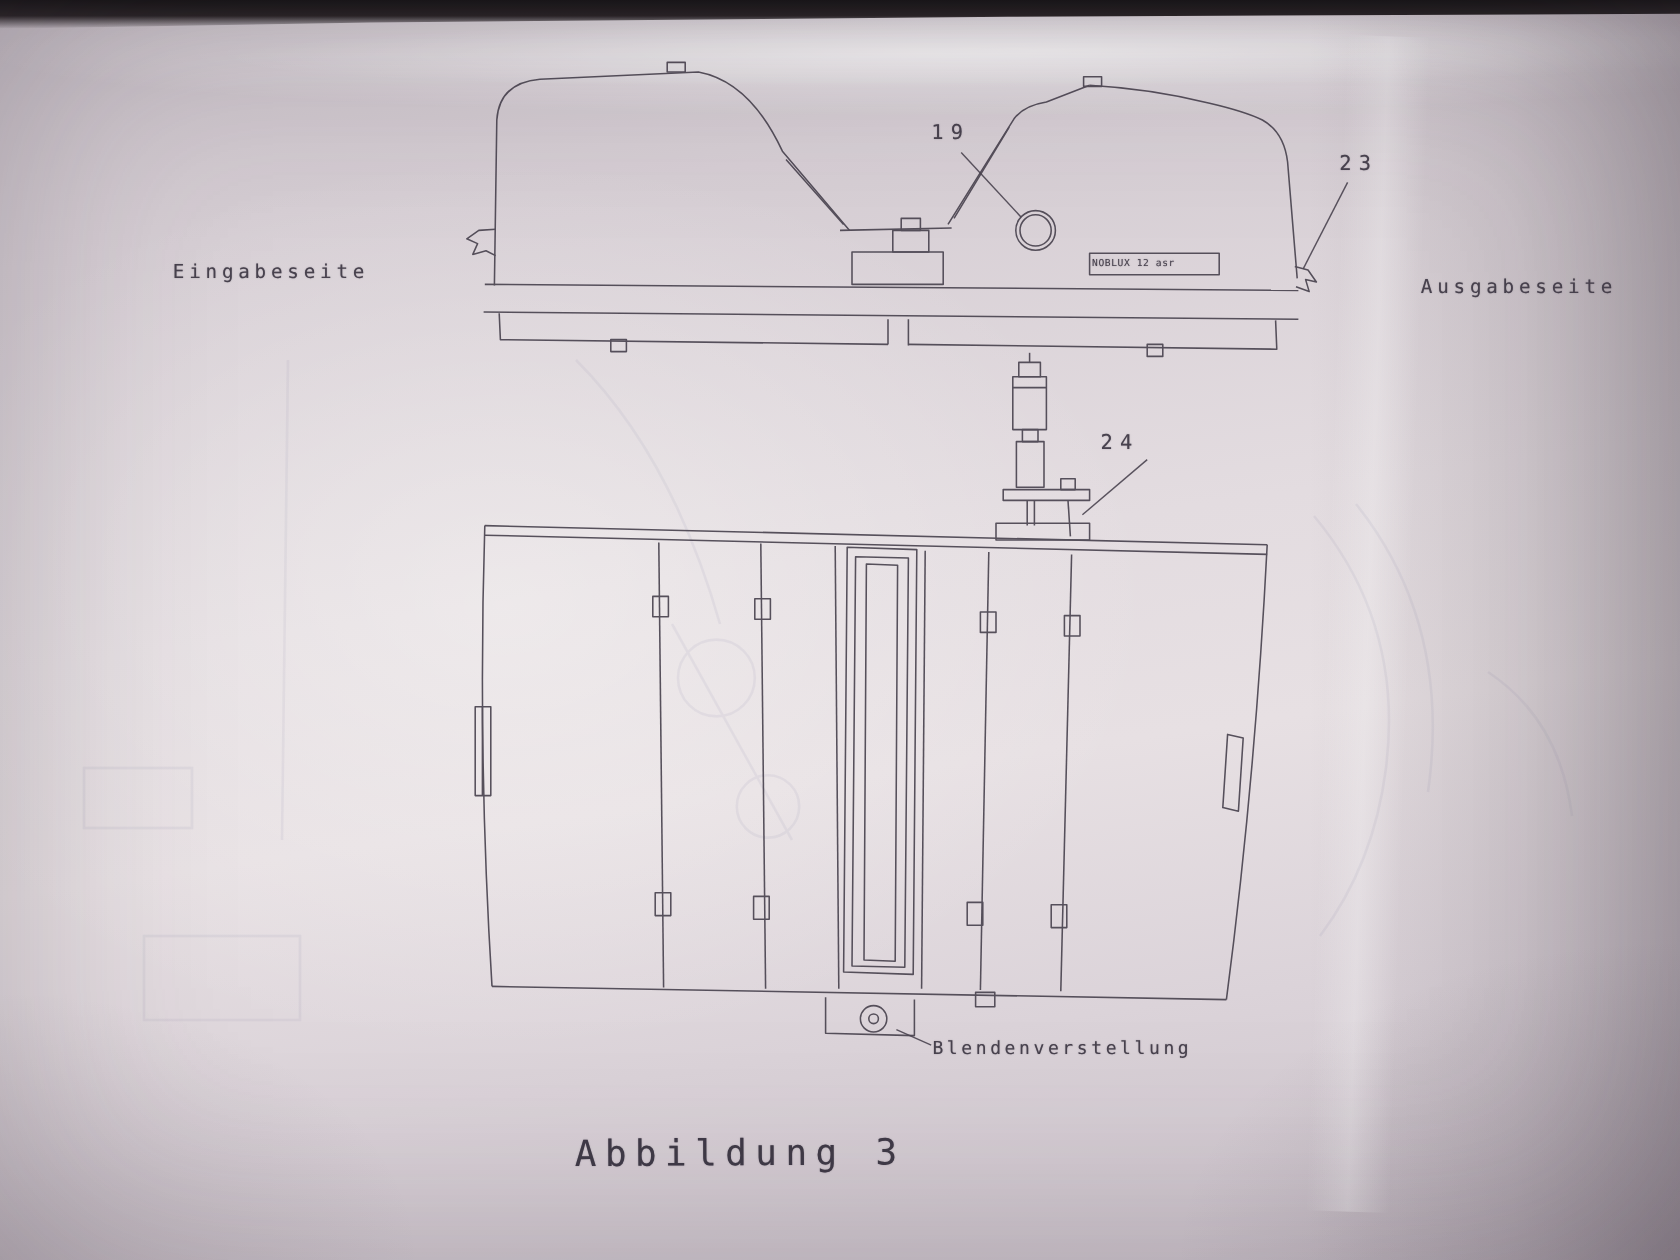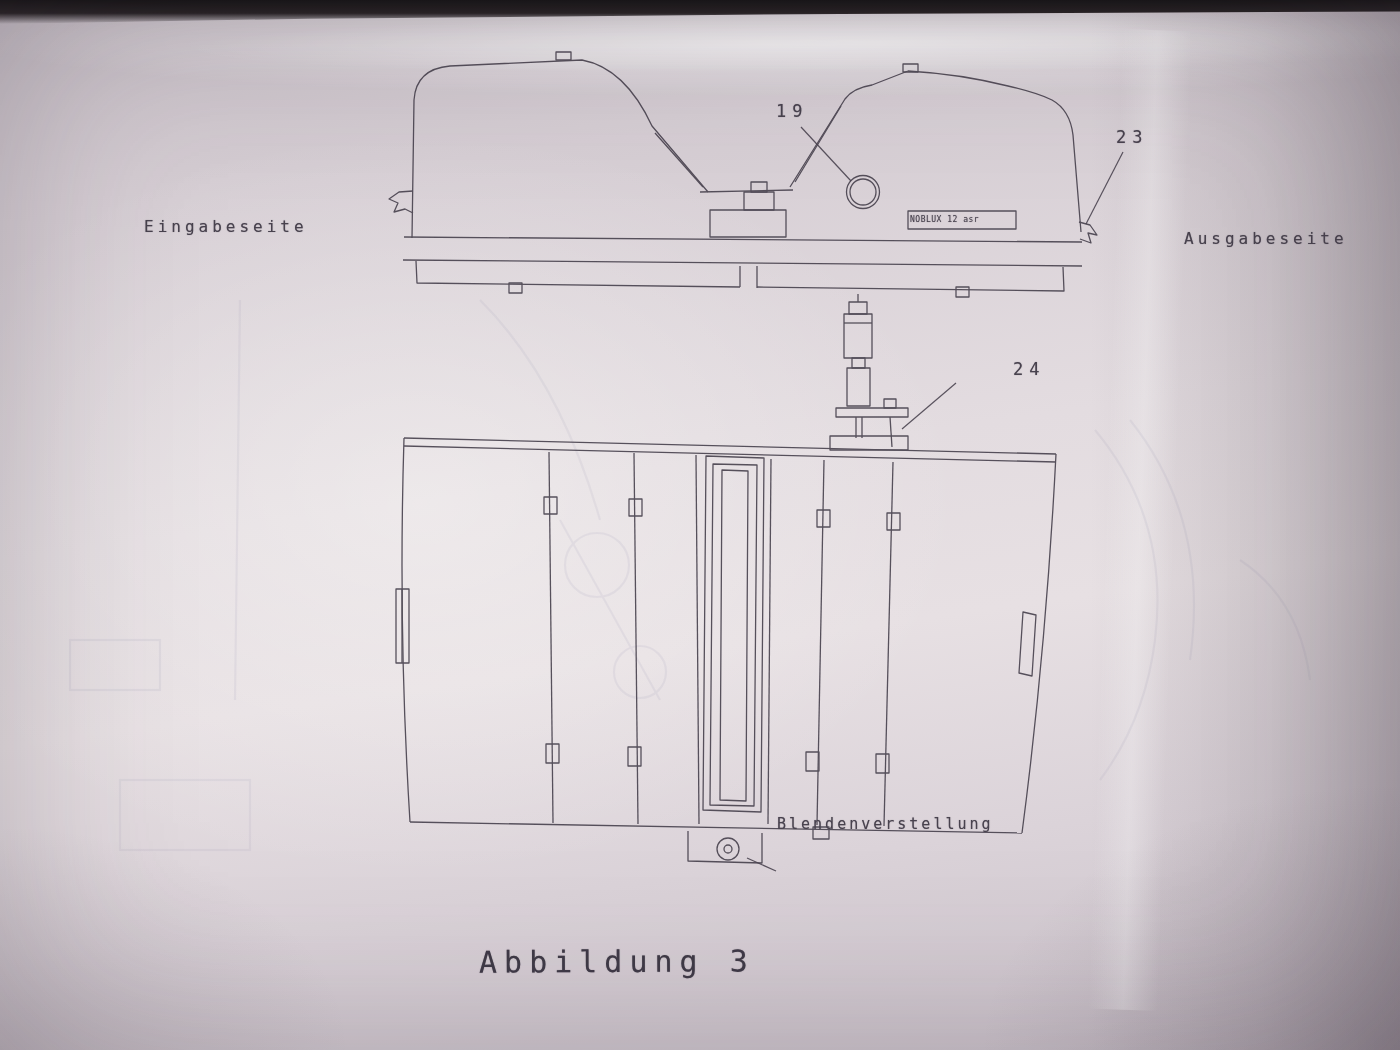--- a/index.html
+++ b/index.html
@@ -51,22 +51,22 @@
   }
   .lbl-side    { font-size:16px; letter-spacing:4px; }
   .lbl-callout { font-size:17px; letter-spacing:6px; }
   .lbl-blenden { font-size:15px; letter-spacing:3px; }
   .lbl-caption { font-size:30px; letter-spacing:7px; color:#3f3a47; }
   .lbl-plate   { font-size:8px; letter-spacing:0.5px; width:104px; }
   .pos-eingabe { left:144px;  top:177px;margin-top:40px; }
   .pos-ausgabe { left:1136px; top:229px;margin-left:48px; }
   .pos-c19     { left:776px;  top:101px; }
   .pos-c23     { left:1116px; top:127px; }
-  .pos-c24     { left:1013px;  top:359px; }
-  .pos-blenden { left:777px;  top:815px;text-align:right; }
+  .pos-c24     { left:917px;  top:359px; }
+  .pos-blenden { left:777px;  top:864px;text-align:right; }
   .pos-caption { left:479px;  top:944px; transform:rotate(-0.3deg); }
   .pos-plate   { left:910px;  top:215px; }
 </style>
 </head>
 <body>
 
 <div class="page">
 
   <div class="curl-highlight"></div>
   <div class="right-shade"></div>

